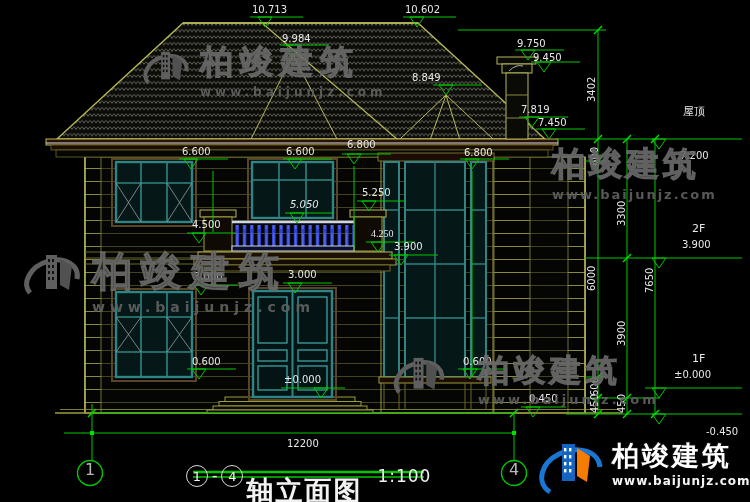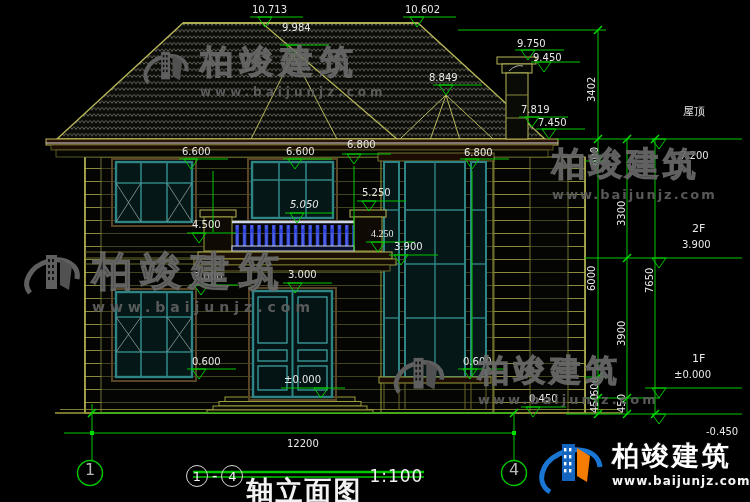--- a/index.html
+++ b/index.html
@@ -9,21 +9,21 @@
   .anno{position:absolute;font:10px "DejaVu Sans",sans-serif;color:#e8e8e8;white-space:nowrap;line-height:11px;}
   .anno.dimcn{font-size:11px;}
   .anno.rot{transform:rotate(-90deg);transform-origin:0 0;}
   .anno.axis{width:26px;text-align:center;font-size:16px;color:#b8b8b8;}
   
   .title-row{position:absolute;left:186px;top:443px;display:flex;align-items:center;gap:3px;color:#f2f2f2;}
   .tcirc{width:20px;height:20px;border:1.5px solid #d8d8d8;border-radius:50%;display:flex;
          align-items:center;justify-content:center;font-size:13px;flex:none;}
   .tsep{font-size:15px;margin:0 1px;}
   .tname{font-size:27px;font-weight:bold;letter-spacing:2px;margin-top:30px;}
-  .tscale{font-size:17px;margin-left:4px;letter-spacing:1px;}
+  .tscale{font-size:17px;margin-left:12px;letter-spacing:1px;}
   
   .wm{position:absolute;display:flex;align-items:center;gap:8px;opacity:.92;pointer-events:none;}
   .wm-col{display:flex;flex-direction:column;}
   .wm-big{font-weight:bold;color:#2c2c2c;-webkit-text-stroke:1.2px #6a6a6a;white-space:nowrap;}
   .wm-url{font-weight:bold;color:#606060;white-space:nowrap;}
   #wm-top .wm-big{font-size:33px;letter-spacing:7px;}
   #wm-top .wm-url{font-size:12px;letter-spacing:4px;}
   #wm-mid .wm-big{font-size:40px;letter-spacing:9px;}
   #wm-mid .wm-url{font-size:14px;letter-spacing:5px;}
   #wm-low .wm-big{font-size:31px;letter-spacing:5px;}
@@ -358,24 +358,24 @@
           <rect x="569" y="462" width="2.4" height="3.4"></rect>
     <rect x="564" y="469" width="2.4" height="3.4"></rect>
           <rect x="569" y="469" width="2.4" height="3.4"></rect>
         </g>
   </g>
 </svg>
 
 <div id="anno-layer">
       <div class="anno dim" style="left: 252px; top: 4px;">10.713</div>
       <div class="anno dim" style="left: 405px; top: 4px;">10.602</div>
-      <div class="anno dim" style="left: 282px; top: 22px;">9.984</div>
+      <div class="anno dim" style="left: 282px; top: 33px;">9.984</div>
       <div class="anno dim" style="left: 517px; top: 38px;">9.750</div>
       <div class="anno dim" style="left: 533px; top: 52px;">9.450</div>
-      <div class="anno dim" style="left: 429px; top: 72px;">8.849</div>
+      <div class="anno dim" style="left: 412px; top: 72px;">8.849</div>
       <div class="anno dim" style="left: 521px; top: 104px;">7.819</div>
       <div class="anno dim" style="left: 538px; top: 117px;">7.450</div>
       <div class="anno dimcn" style="left: 683px; top: 106px;">屋顶</div>
       <div class="anno dim" style="left: 680px; top: 122px; margin-top: 28px;">7.200</div>
       <div class="anno dimcn" style="left: 692px; top: 223px;">2F</div>
       <div class="anno dim" style="left: 682px; top: 239px;">3.900</div>
       <div class="anno dimcn" style="left: 692px; top: 353px;">1F</div>
       <div class="anno dim" style="left: 674px; top: 369px;">±0.000</div>
       <div class="anno dim" style="left: 706px; top: 426px;">-0.450</div>
       <div class="anno dim" style="left: 182px; top: 146px;">6.600</div>

